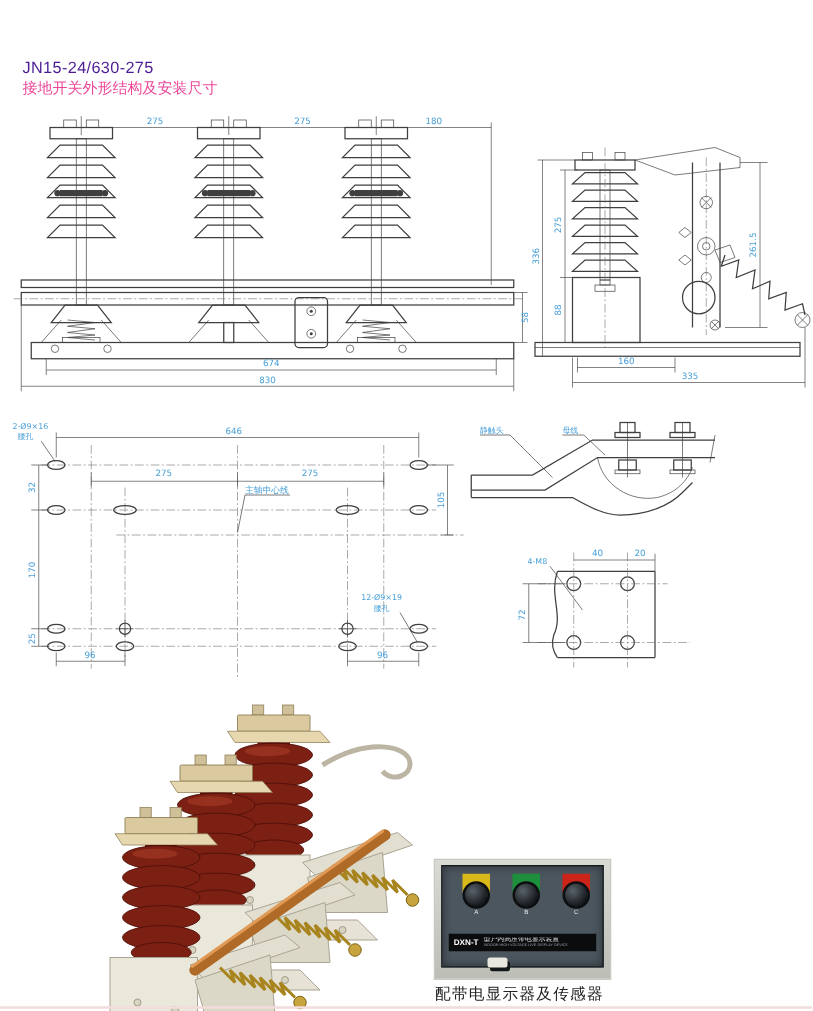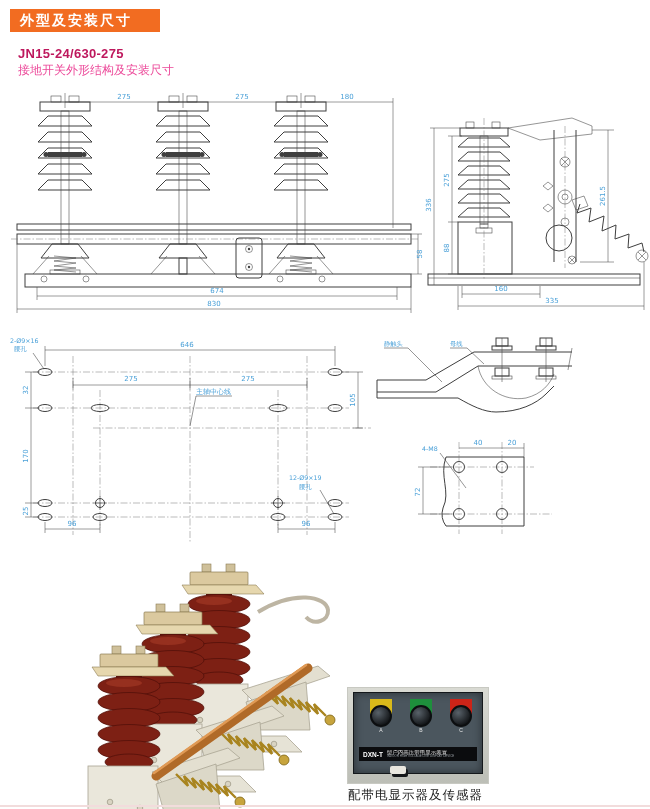--- a/index.html
+++ b/index.html
@@ -1,20 +1,20 @@
 <!DOCTYPE html>
 <html><head>
 <meta charset="utf-8">
 <style>
   html,body{margin:0;padding:0;background:#ffffff;font-family:"Liberation Sans",sans-serif;}
   .page{position:relative;width:650px;height:809px;background:#fff;overflow:hidden;}
 
   .hdr{position:absolute;left:10px;top:9px;width:150px;height:23px;background:#f26c21;color:#fff;
        font-weight:bold;font-size:14px;line-height:23px;padding-left:10px;letter-spacing:2px;box-sizing:border-box;}
-  .model{position:absolute;left:18px;top:46px;font-size:13px;font-weight:bold;color:#be185d;letter-spacing:.3px;}
+  .model{position:absolute;left:18px;top:46px;font-size:13px;font-weight:normal;color:#4c1d95;letter-spacing:.3px;}
   .subtitle{position:absolute;left:18px;top:62px;font-size:12px;color:#ec4899;}
 
   svg{position:absolute;overflow:visible;}
   svg text{font-family:"DejaVu Sans",sans-serif;}
   .ln{stroke:#3f3f3f;stroke-width:1;fill:none;}
   .lt{stroke:#3f3f3f;stroke-width:.55;fill:none;}
   .dim{stroke:#4b4b4b;stroke-width:.55;fill:none;}
   .cl{stroke:#767676;stroke-width:.5;fill:none;stroke-dasharray:7 2 1.5 2;}
   .sol{fill:#3f3f3f;stroke:none;}
   .dtx{fill:#4aa0d8;font-size:7px;text-anchor:middle;}
@@ -40,21 +40,20 @@
   .toggle{position:absolute;left:36px;top:73px;width:16px;height:8px;background:#e9e7df;border-radius:2px;
           box-shadow:2px 3px 0 #15181a;}
   .caption{position:absolute;left:348px;top:787px;font-size:12.5px;color:#222;letter-spacing:1px;}
   .pinkline{position:absolute;left:0;top:805px;width:650px;height:2px;background:#f2dcdc;}
 </style>
 </head>
 <body>
 
 <div class="page">
 
-  <div class="hdr">外型及安装尺寸</div>
   <div class="model">JN15-24/630-275</div>
   <div class="subtitle">接地开关外形结构及安装尺寸</div>
 
   <svg style="left:5px;top:88px" width="420" height="230" viewBox="0 0 420 230">
 
     <g>
       <line class="dim" x1="60" y1="14" x2="388" y2="14"></line>
       <line class="dim" x1="60" y1="5" x2="60" y2="20"></line>
       <line class="dim" x1="178" y1="5" x2="178" y2="20"></line>
       <line class="dim" x1="296" y1="5" x2="296" y2="20"></line>

